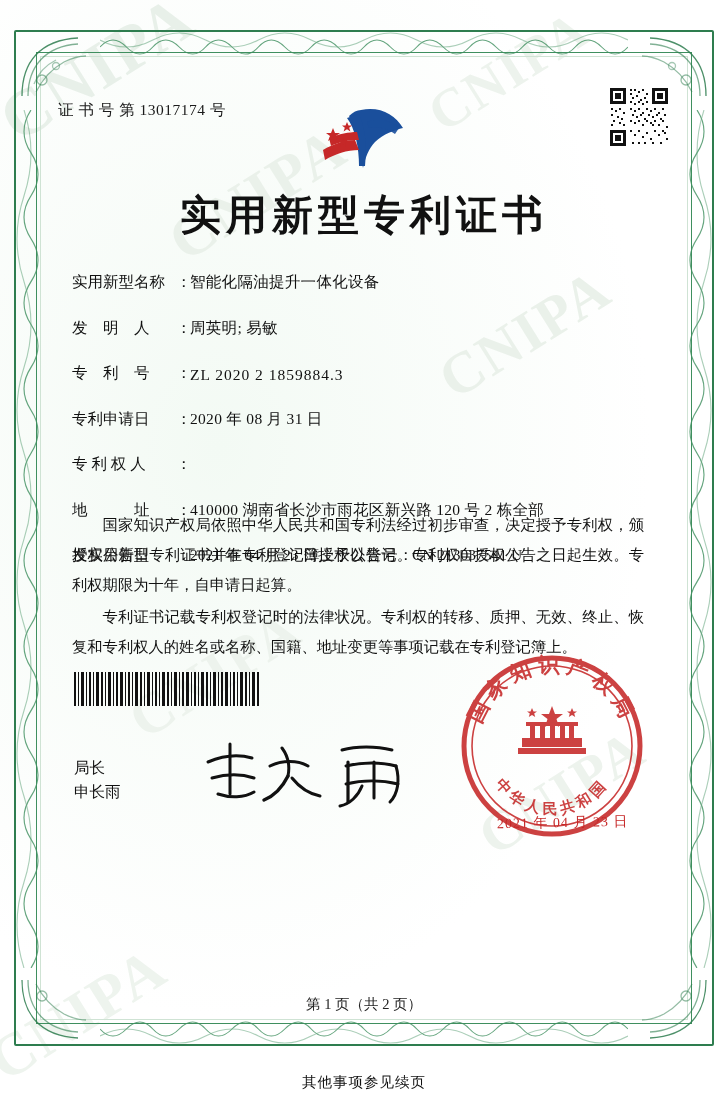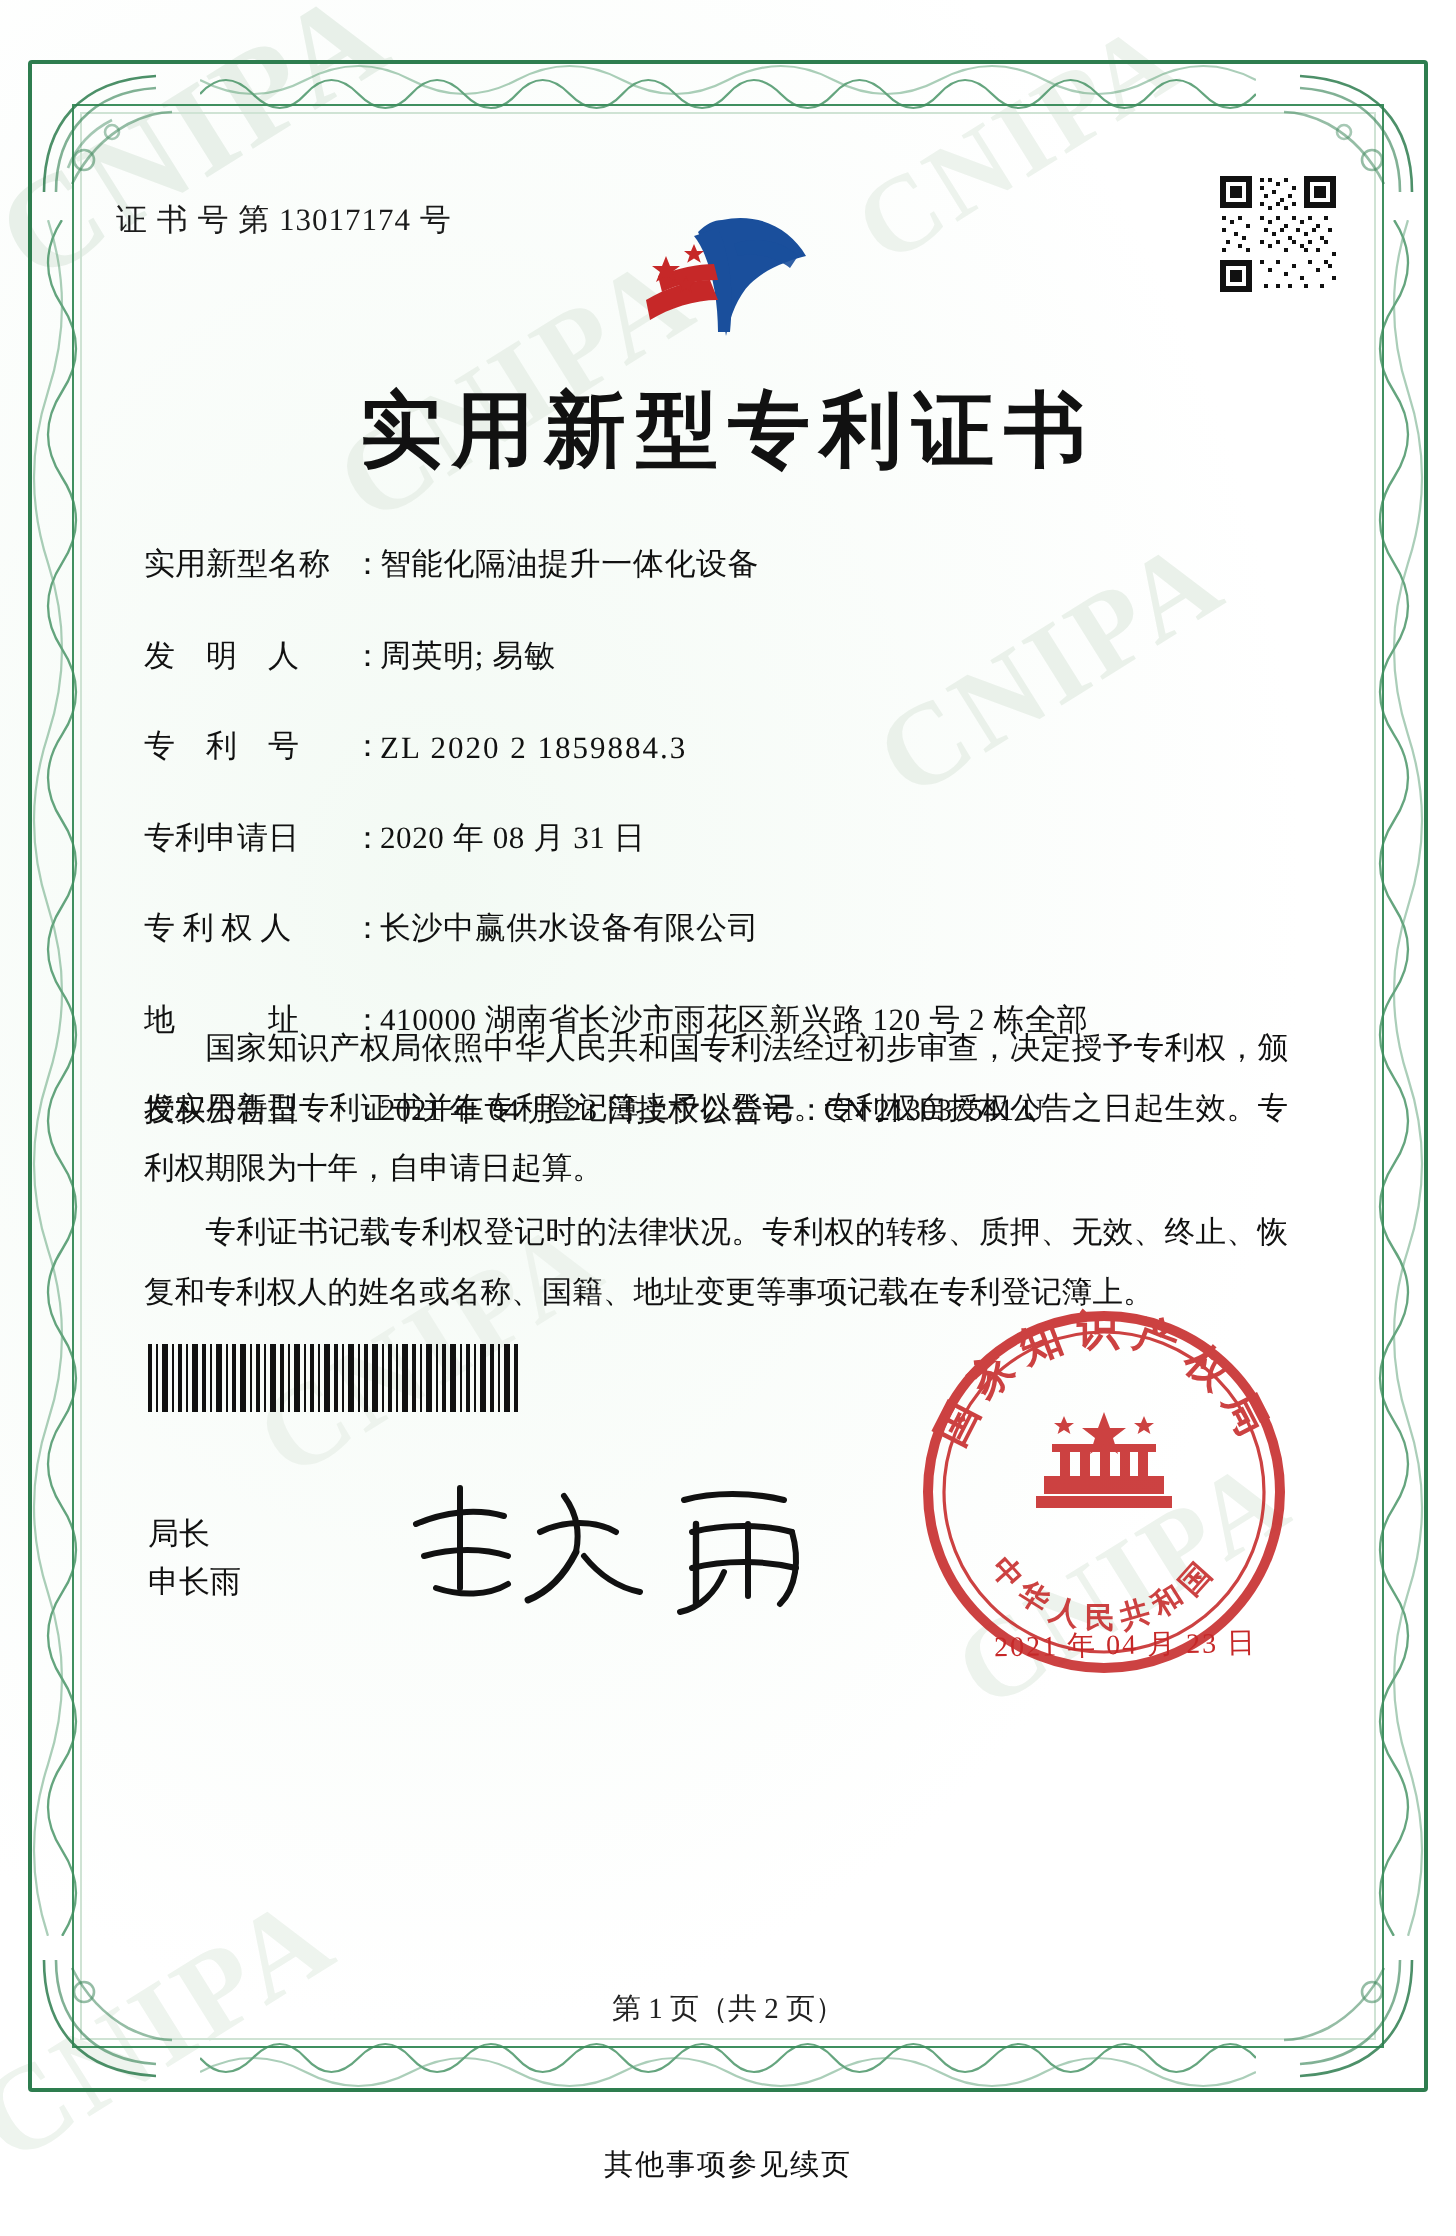--- a/index.html
+++ b/index.html
@@ -386,21 +386,20 @@
         <div class="fvalue mono-ish">ZL 2020 2 1859884.3</div>
       </div>
       <div class="frow">
         <div class="flabel">专利申请日</div>
         <div class="fcolon">：</div>
         <div class="fvalue">2020 年 08 月 31 日</div>
       </div>
       <div class="frow">
         <div class="flabel">专 利 权 人</div>
         <div class="fcolon">：</div>
-        <div class="fvalue">长沙中赢供水设备有限公司</div>
       </div>
       <div class="frow">
         <div class="flabel">地　　　址</div>
         <div class="fcolon">：</div>
         <div class="fvalue">410000 湖南省长沙市雨花区新兴路 120 号 2 栋全部</div>
       </div>
 
       <div class="frow-split">
         <div class="flabel">授权公告日</div>
         <div class="fcolon">：</div>

